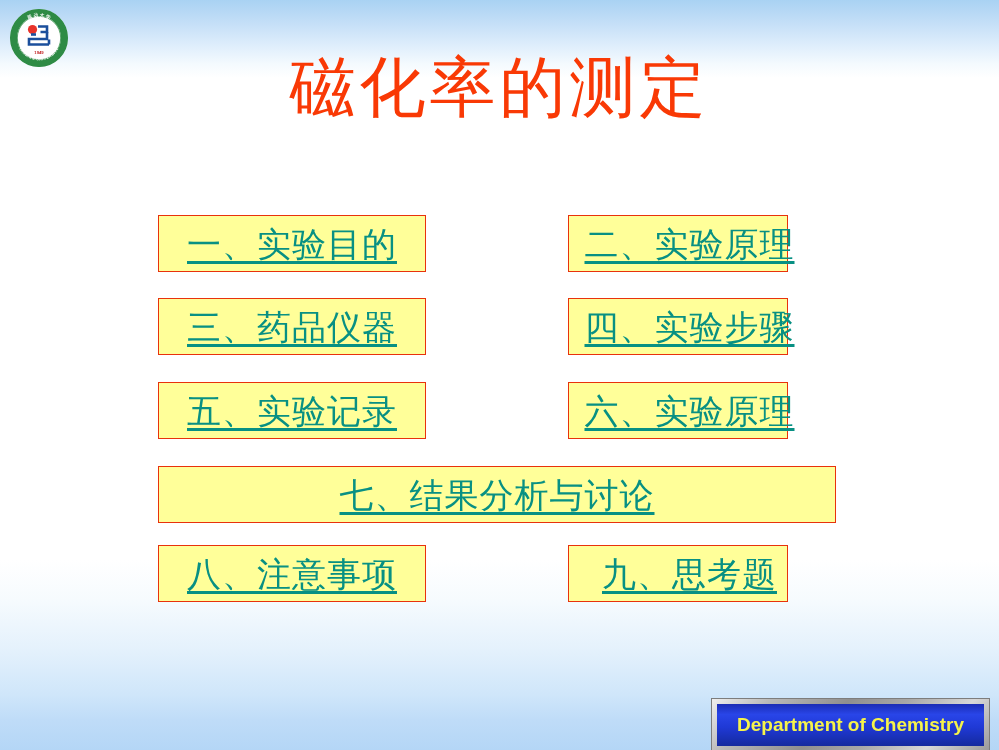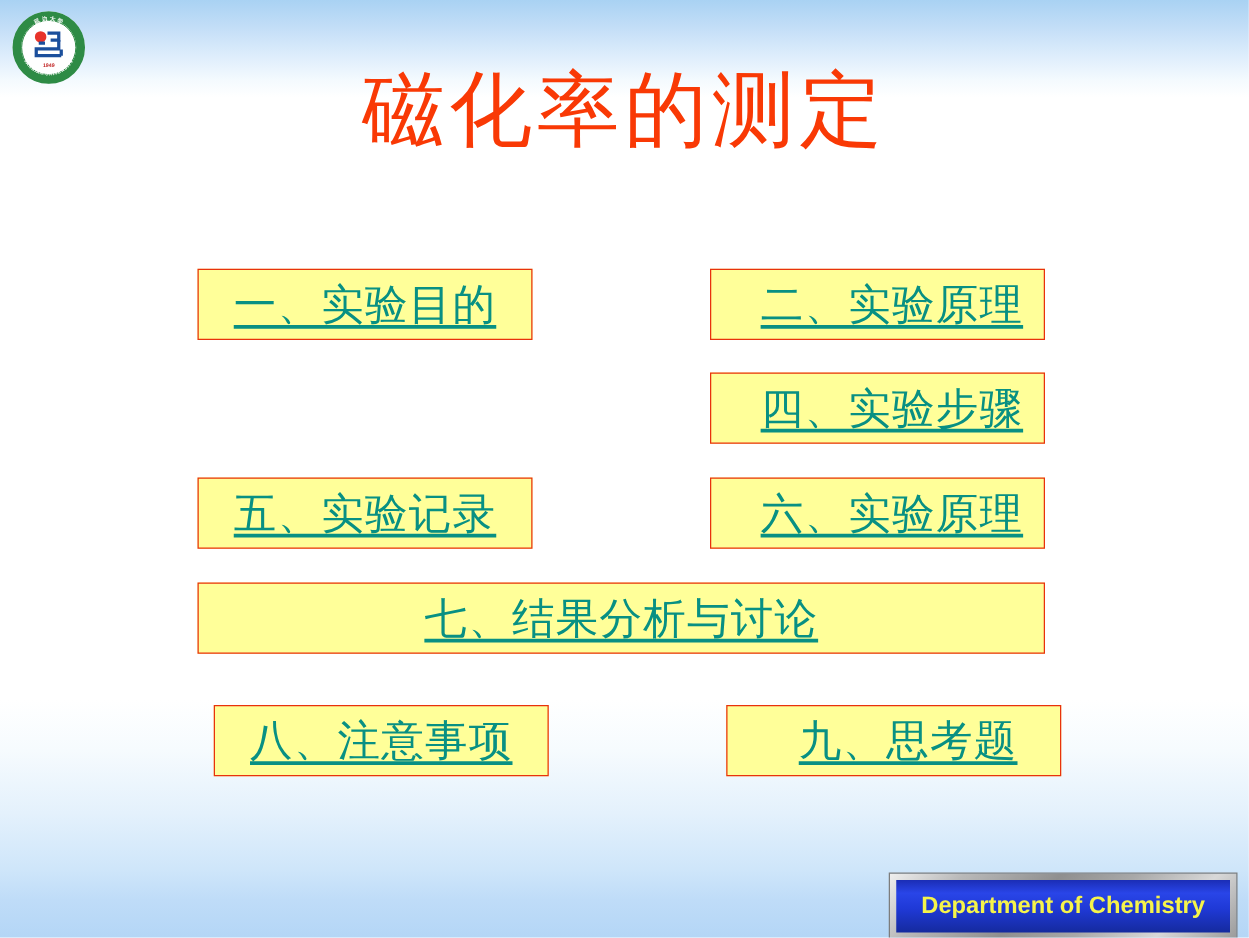--- a/index.html
+++ b/index.html
@@ -68,36 +68,36 @@
     position: absolute;
     left: 0;
     width: 678px;
     height: 57px;
     text-align: center;
   }
   .r1 { top: 0px; }
   .r2 { top: 83px; }
   .r3 { top: 167px; }
   .r4 { top: 251px; }
-  .r5 { top: 349px; margin-left: 13px; }
+  .r5 { top: 330px; }
 
   .btn {
     position: absolute;
     top: 0;
     height: 57px;
     box-sizing: border-box;
     background: #ffff99;
     border: 1px solid #e8320c;
     display: flex;
     align-items: center;
     justify-content: center;
     cursor: pointer;
   }
   .btn.left  { left: 0px;   width: 268px; }
-  .btn.right { left: 410px; width: 268px; padding-left: 23px; }
+  .btn.right { left: 410px; width: 220px; padding-left: 23px; }
   .btn.wide  { left: 0px;   width: 678px; }
 
   .btn-label {
     font-family: "DejaVu Serif", "Liberation Serif", serif;
     font-size: 34px;
     line-height: 40px;
     color: #089083;
     text-decoration: underline;
     text-underline-offset: 5px;
     text-decoration-thickness: 3px;
@@ -179,20 +179,23 @@
     <div class="menu-row r1">
       <div class="btn left">
         <span class="btn-label">一、实验目的</span>
       </div>
       <div class="btn right">
         <span class="btn-label">二、实验原理</span>
       </div>
     </div>
 
     <div class="menu-row r2">
+      <div class="btn left">
+        <span class="btn-label">三、药品仪器</span>
+      </div>
       <div class="btn right">
         <span class="btn-label">四、实验步骤</span>
       </div>
     </div>
 
     <div class="menu-row r3">
       <div class="btn left">
         <span class="btn-label">五、实验记录</span>
       </div>
       <div class="btn right">

